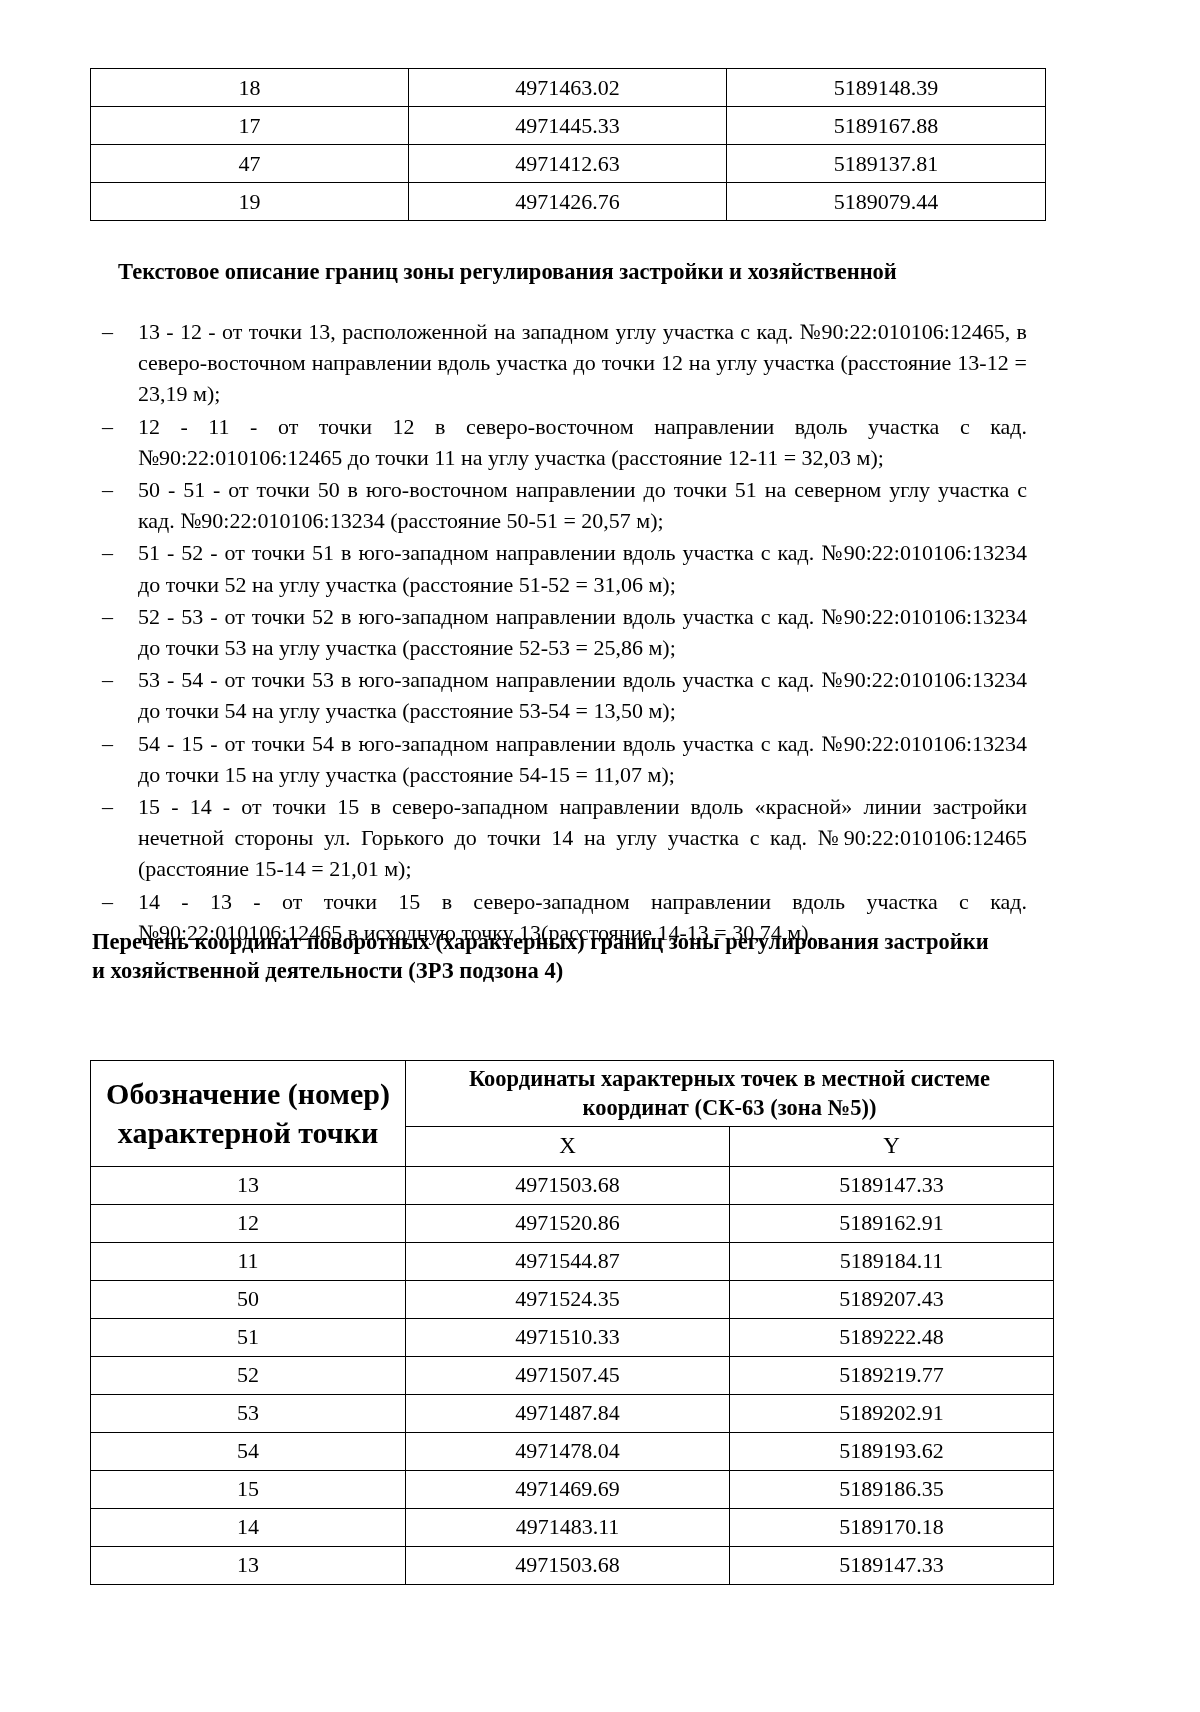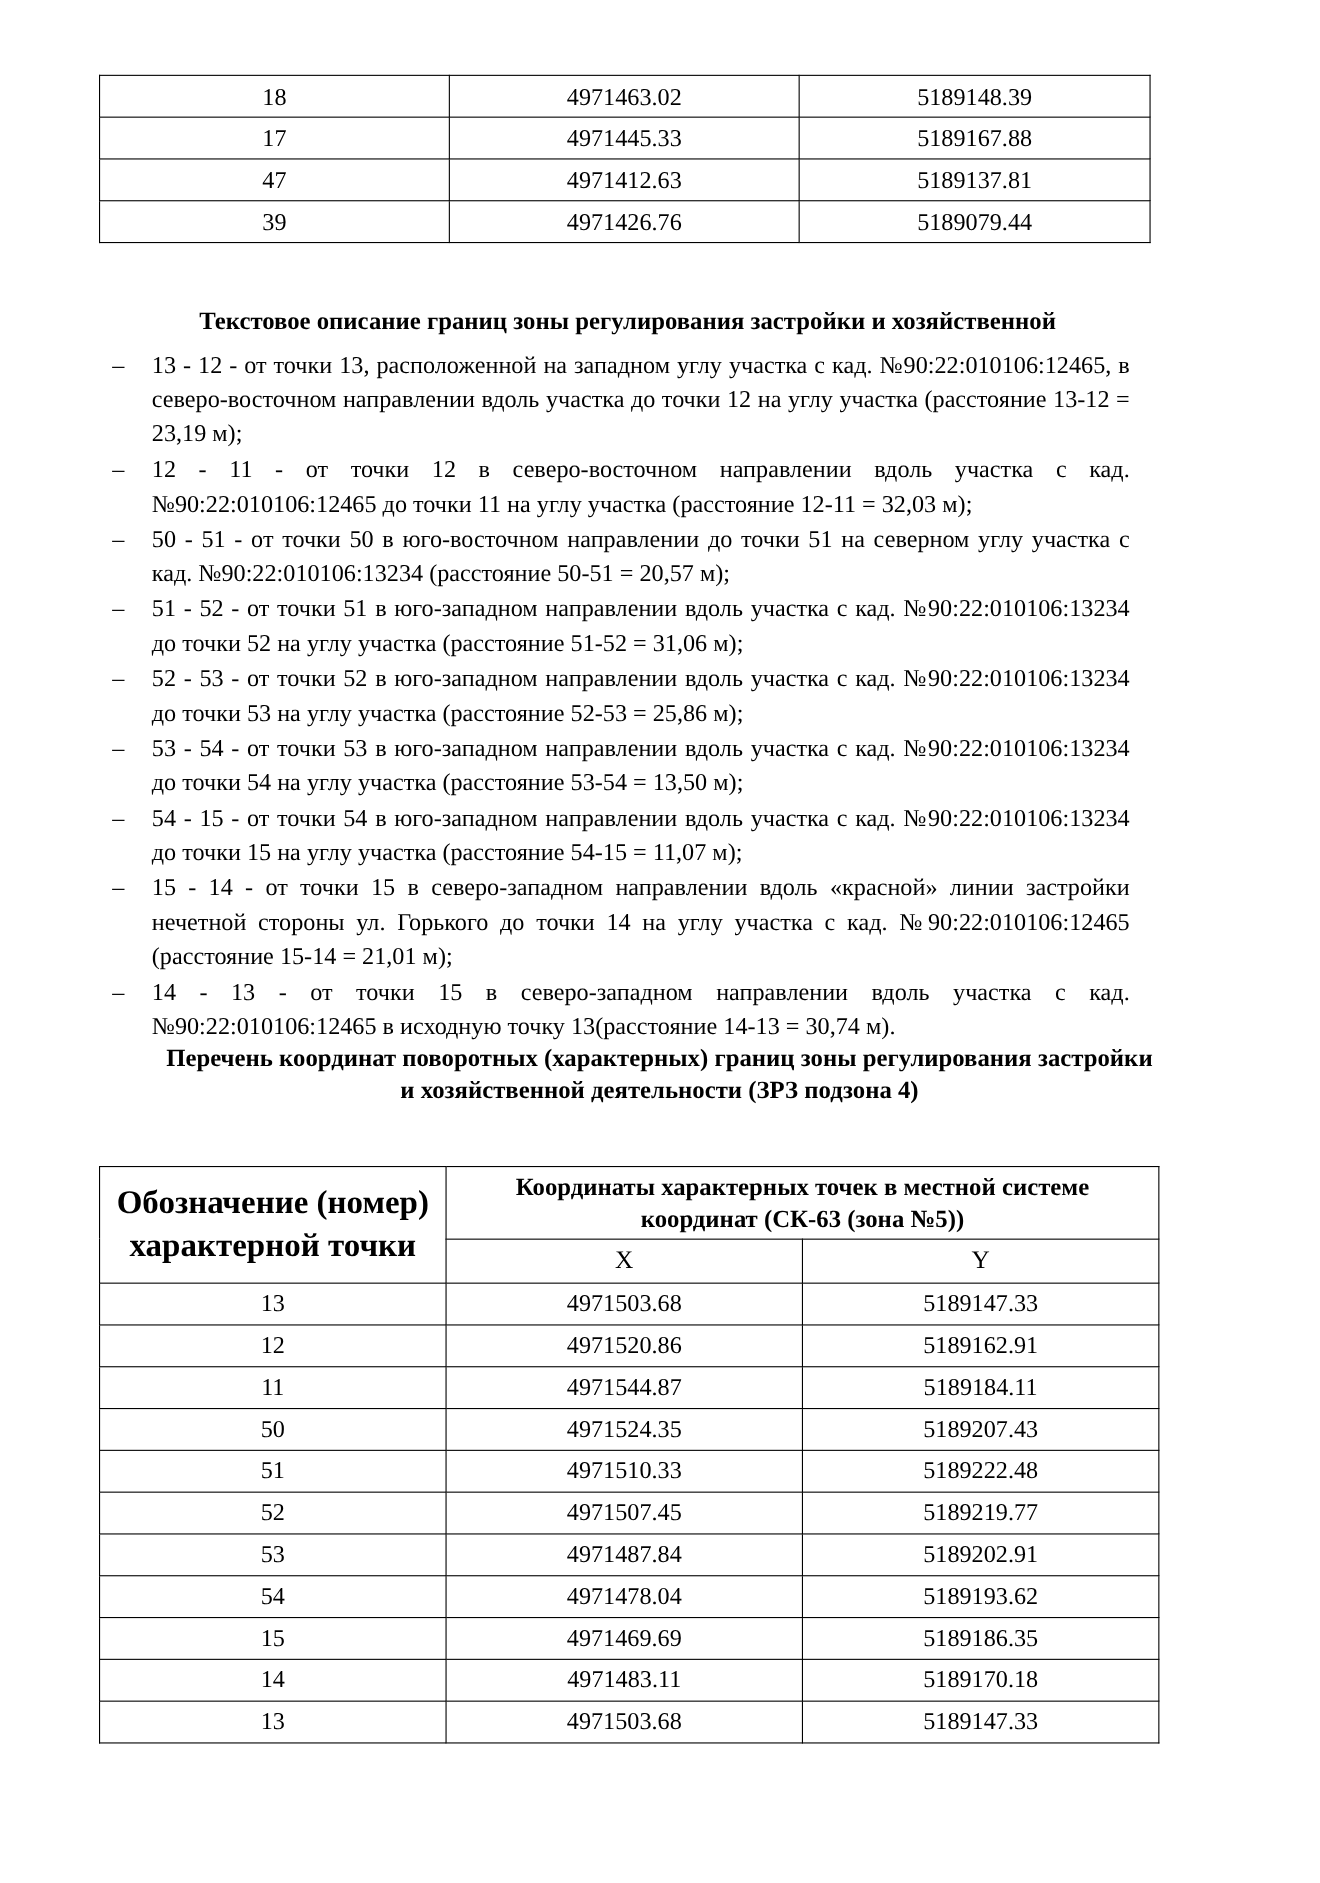--- a/index.html
+++ b/index.html
@@ -53,22 +53,21 @@
   .top-table-wrap col.c-num { width: 318px; }
   .top-table-wrap col.c-x   { width: 318px; }
   .top-table-wrap col.c-y   { width: 319px; }
   .top-table-wrap td { height: 31px; }
 
   
   .heading {
     font-weight: bold;
     font-size: 22.5px;
     line-height: 1.28;
-    text-align: center;
-    margin-top: 20px;
+    text-align: left;
   }
   #heading-text-desc {
     position: absolute;
     left: 118px;
     top: 258px;
     width: 905px;
   }
   #heading-coord-list {
     position: absolute;
     left: 92px;
@@ -163,21 +162,21 @@
           <td>17</td>
           <td>4971445.33</td>
           <td>5189167.88</td>
         </tr>
         <tr>
           <td>47</td>
           <td>4971412.63</td>
           <td>5189137.81</td>
         </tr>
         <tr>
-          <td>39</td>
+          <td>19</td>
           <td>4971426.76</td>
           <td>5189079.44</td>
         </tr>
       </tbody>
     </table>
   </div>
 
   <div class="heading" id="heading-text-desc">
     <div>Текстовое описание границ зоны регулирования застройки и хозяйственной</div>
   </div>

